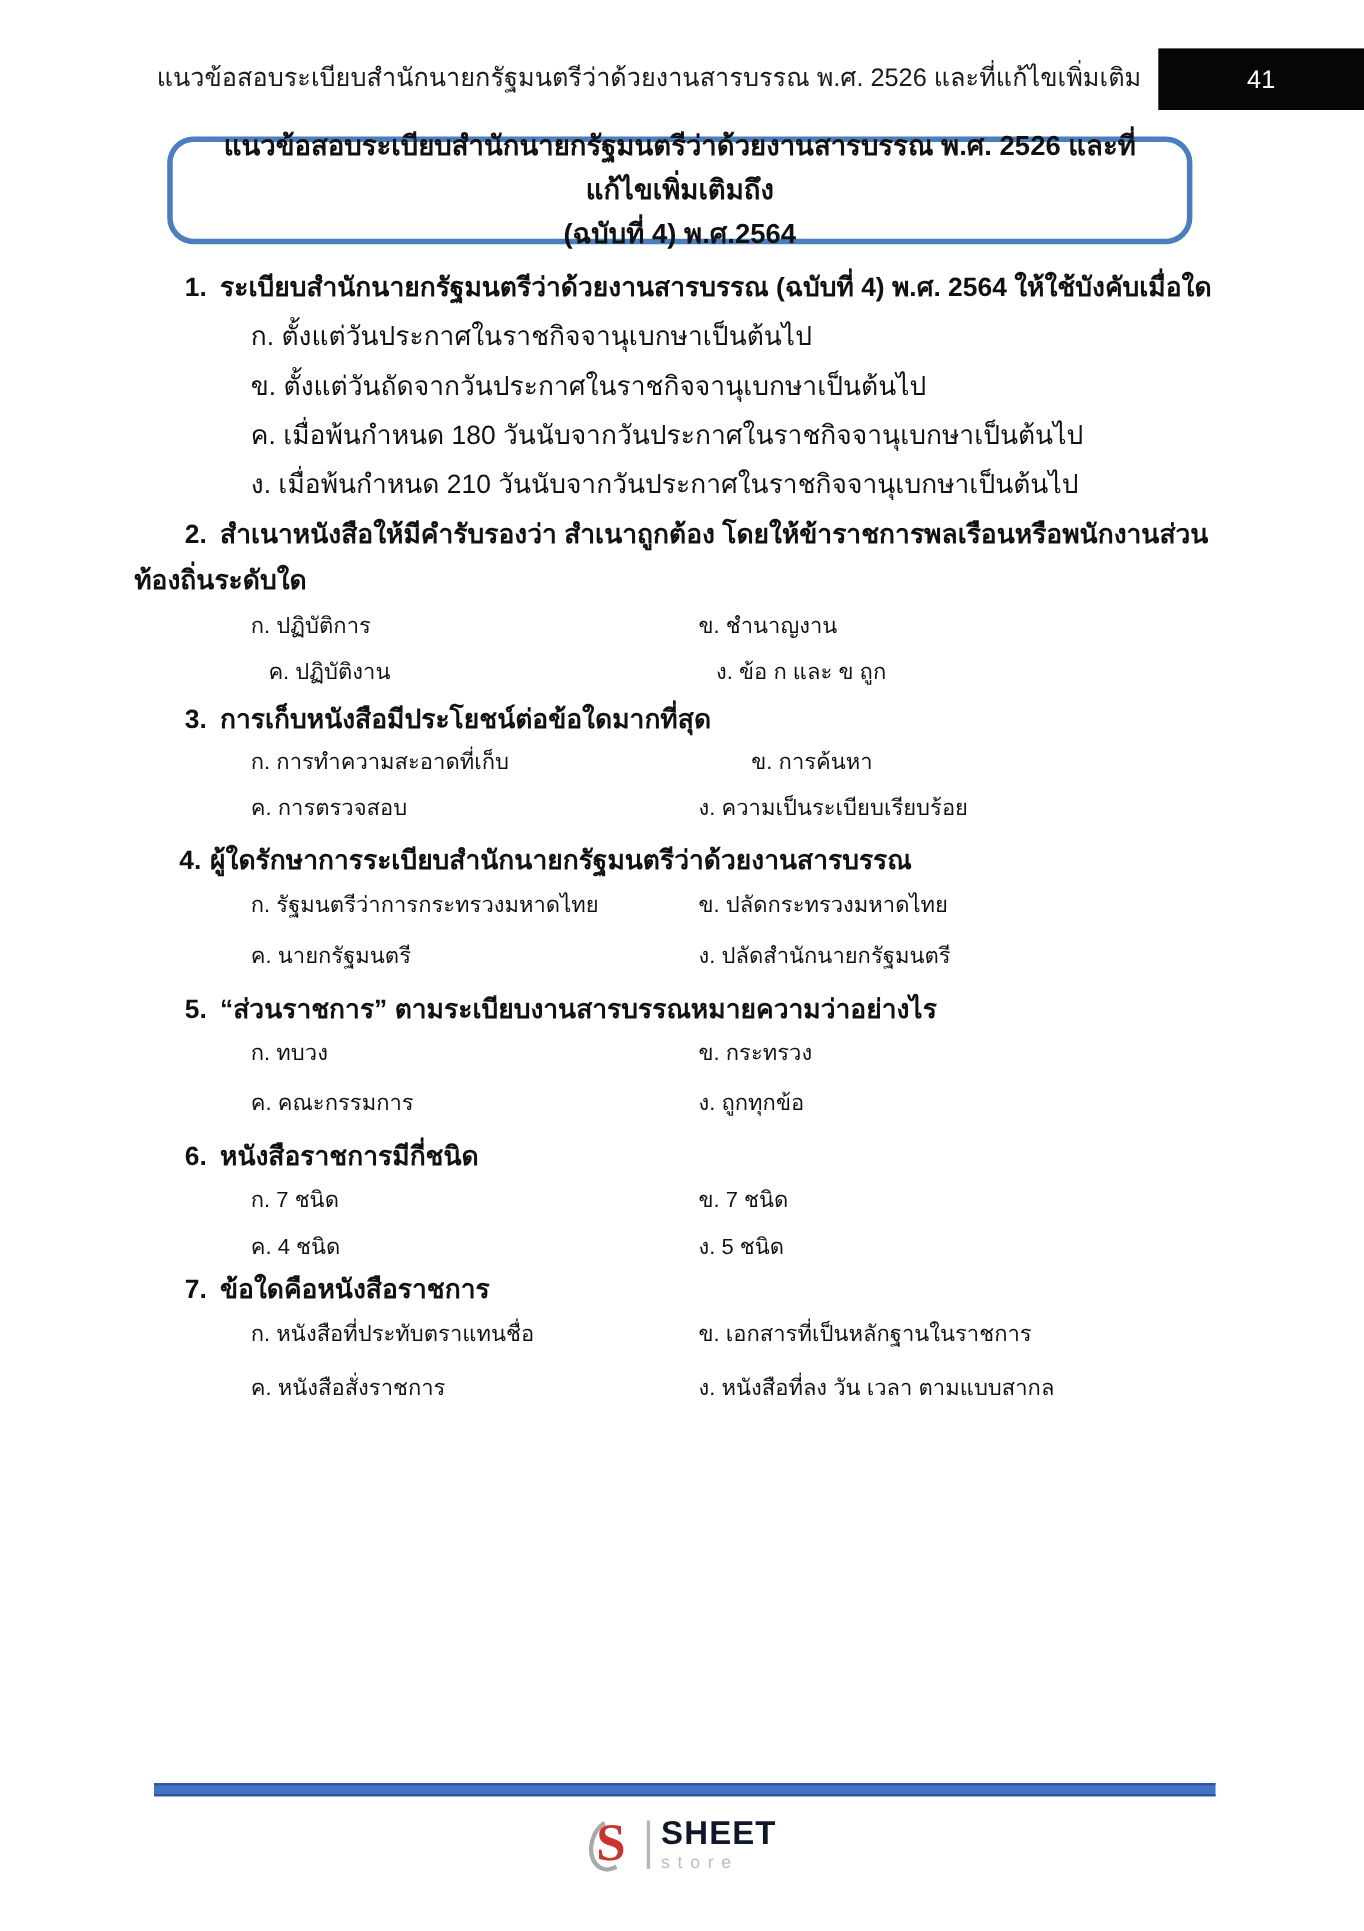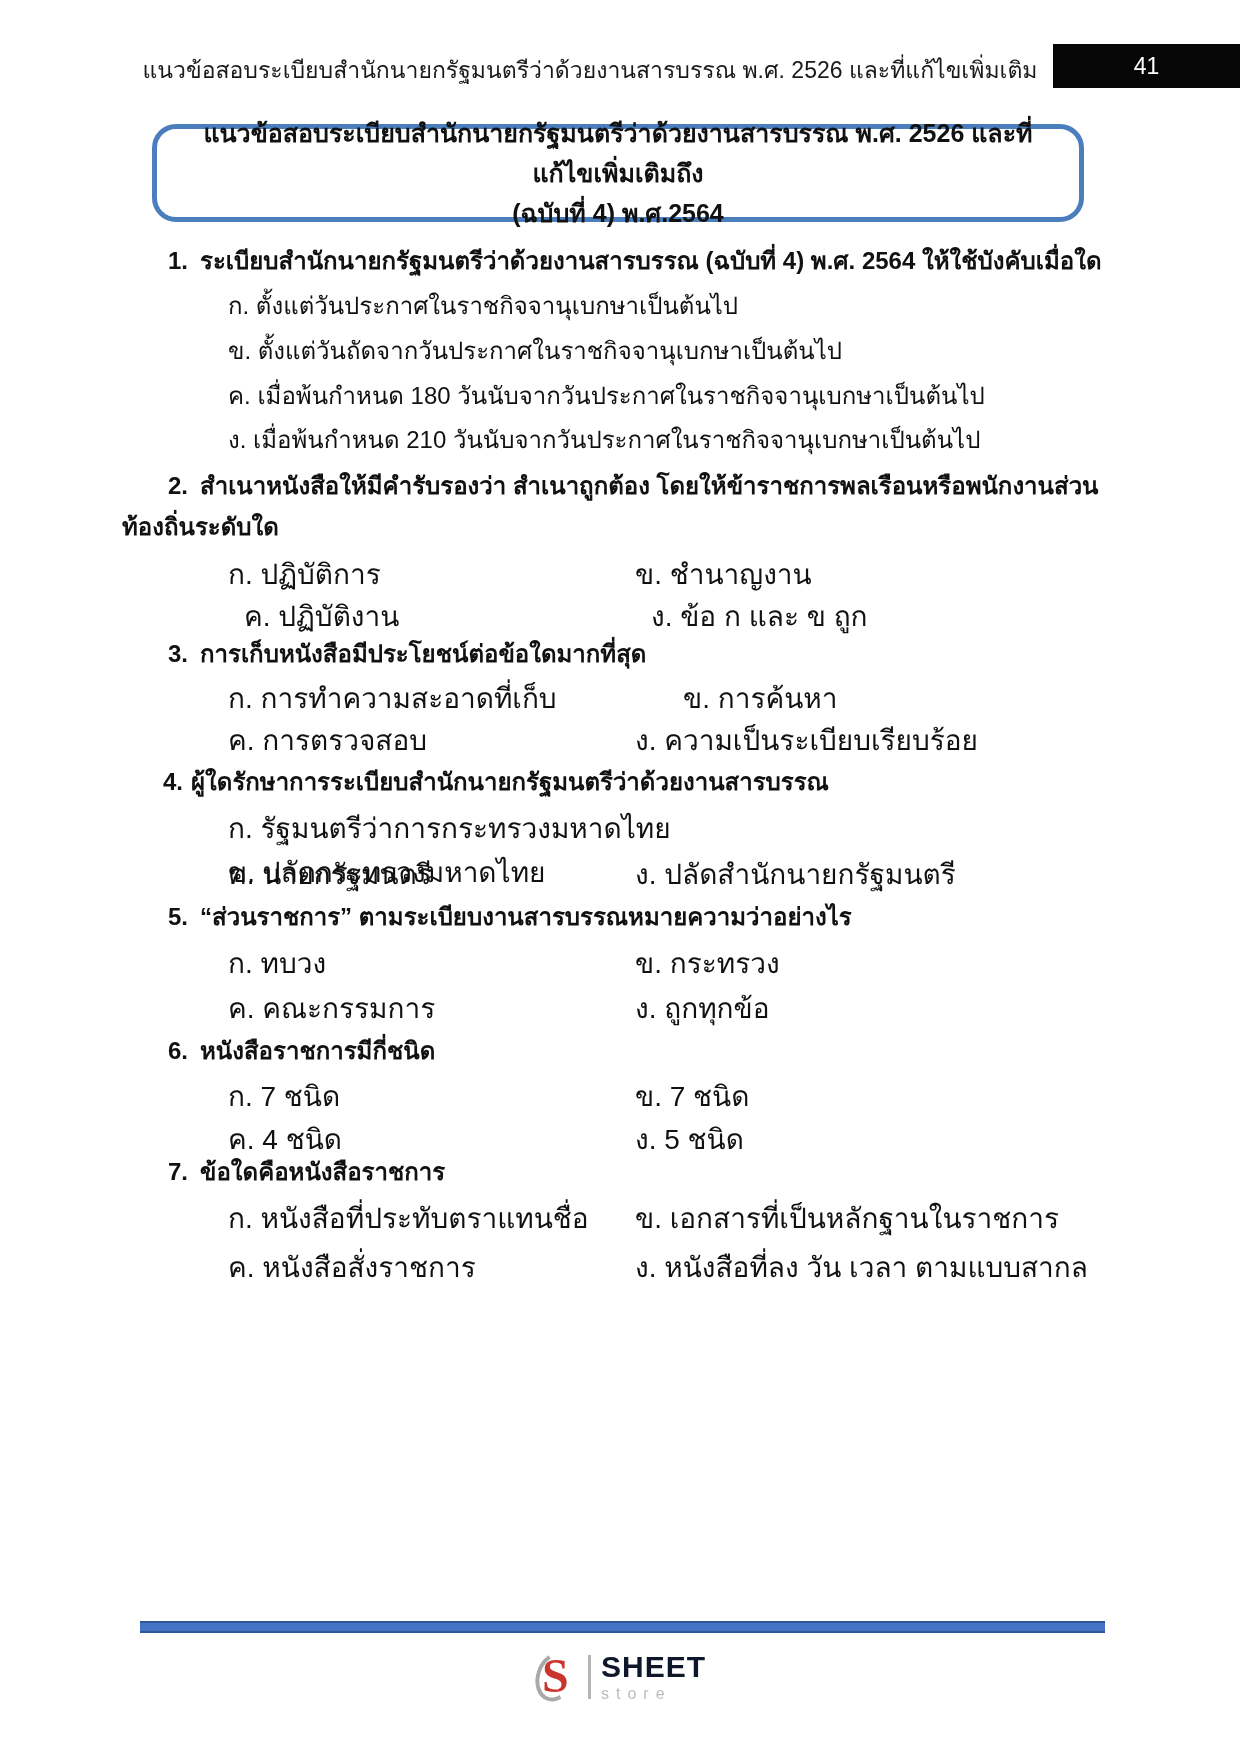--- a/index.html
+++ b/index.html
@@ -10,21 +10,21 @@
     color:#111111;
     overflow:hidden;
   }
 
   
   .header-title {
     position:absolute; left:130px; top:52px; width:920px;
     text-align:center; font-size:23px; color:#1a1a1a;
   }
   .page-number-badge {
-    position:absolute; left:1053px; top:44px; width:187px; height:44px;
+    position:absolute; left:1053px; top:44px; width:187px; height:56px;
     background:#060606; color:#ffffff; font-size:23px;
     display:flex; align-items:center; justify-content:center;
   }
 
   
   .title-box {
     position:absolute; left:152px; top:124px; width:932px; height:98px;
     border:5px solid #4a7ebc; border-radius:24px;
     display:flex; flex-direction:column; justify-content:center;
     text-align:center; padding:6px 24px; background:#ffffff;
@@ -36,21 +36,21 @@
     position:absolute; font-size:24px; font-weight:bold; white-space:nowrap;
   }
   .q-head .q-num { display:inline-block; margin-right:12px; }
   .q-cont {
     position:absolute; left:122px; font-size:24px; font-weight:bold; white-space:nowrap;
   }
   .opt {
     position:absolute; left:228px; font-size:24px; font-weight:normal; white-space:nowrap;
   }
   .opt-row {
-    position:absolute; left:228px; display:flex; font-size:28px; white-space:nowrap;
+    position:absolute; left:228px; display:flex; font-size:20px; white-space:nowrap;
   }
   .opt-row .c1 { width:407px; }
   .opt-row .c2 { }
 
   
   .footer-bar {
     position:absolute; left:140px; top:1621px; width:965px; height:12px;
     background:#4472c4; border-top:2px solid #2e5597; border-bottom:2px solid #2e5597;
   }
   .logo {
@@ -118,21 +118,21 @@
   <span class="c2">ข. การค้นหา</span>
 </div>
 <div class="opt-row" style="top:718px;">
   <span class="c1">ค. การตรวจสอบ</span>
   <span class="c2">ง. ความเป็นระเบียบเรียบร้อย</span>
 </div>
 
 <div class="q-head" style="left:163px; top:762px;">
   <span class="q-num" style="margin-right:8px;">4.</span><span>ผู้ใดรักษาการระเบียบสำนักนายกรัฐมนตรีว่าด้วยงานสารบรรณ</span>
 </div>
-<div class="opt-row" style="top:806px;flex-direction:column;">
+<div class="opt-row" style="top:806px;">
   <span class="c1">ก. รัฐมนตรีว่าการกระทรวงมหาดไทย</span>
   <span class="c2">ข. ปลัดกระทรวงมหาดไทย</span>
 </div>
 <div class="opt-row" style="top:852px;">
   <span class="c1">ค. นายกรัฐมนตรี</span>
   <span class="c2">ง. ปลัดสำนักนายกรัฐมนตรี</span>
 </div>
 
 <div class="q-head" style="left:168px; top:897px;">
   <span class="q-num">5.</span><span>“ส่วนราชการ” ตามระเบียบงานสารบรรณหมายความว่าอย่างไร</span>

